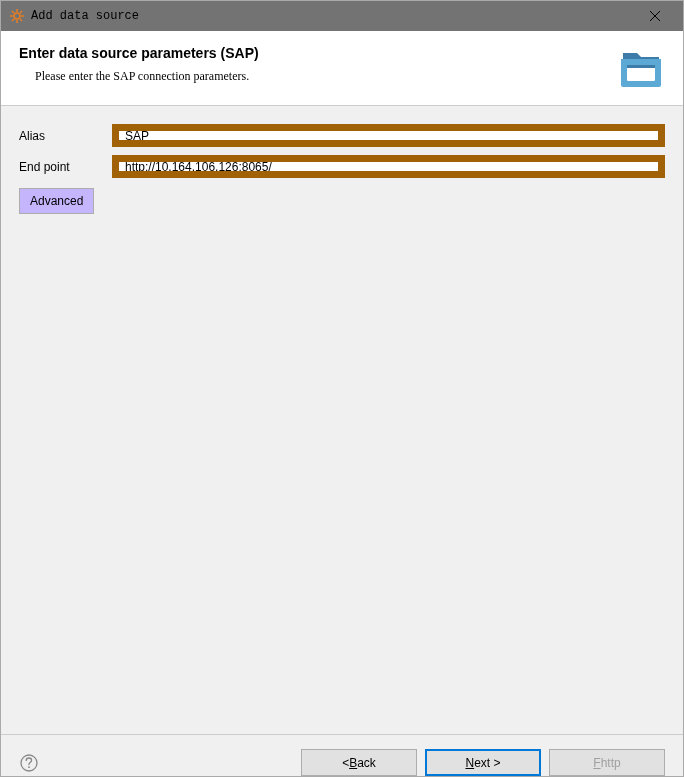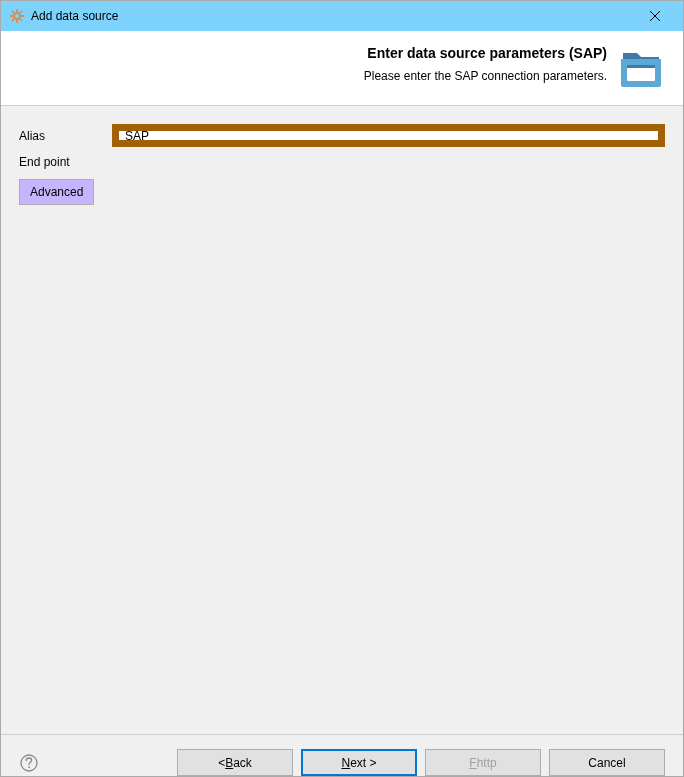--- a/index.html
+++ b/index.html
@@ -10,21 +10,22 @@
       width: 684px;
       height: 777px;
       overflow: hidden;
       border: 1px solid #aaa;
     }
     .titlebar {
       display: flex;
       align-items: center;
       height: 30px;
       padding: 0 8px;
-      background: #7dd3fc;
+      background: #737373;
+      font-family: Liberation Mono, monospace;
     }
     .titlebar-icon {
       width: 16px;
       height: 16px;
       margin-right: 6px;
       display: flex;
       align-items: center;
       justify-content: center;
     }
     .titlebar-title {
@@ -40,31 +41,32 @@
       justify-content: center;
       cursor: pointer;
     }
     .header {
       background: #fff;
       padding: 14px 18px 16px 18px;
       border-bottom: 1px solid #ccc;
       display: flex;
       align-items: flex-start;
     }
-    .header-text { flex: 1; text-align: right; }
+    .header-text { flex: 1; }
     .header-title {
       font-size: 14px;
       font-weight: bold;
       color: #000;
       margin-bottom: 8px;
     }
     .header-subtitle {
       font-size: 12px;
       color: #000;
-      margin-left: 0;
+      margin-left: 16px;
+      font-family: Liberation Serif, serif;
     }
     .header-icon {
       width: 48px;
       height: 44px;
       margin-left: 10px;
     }
     .content {
       background: #f0f0f0;
       height: 628px;
       padding: 18px;
@@ -178,20 +180,21 @@
   </div>
 </div>
 
 <div class="content">
   <div class="form-row">
     <label class="form-label">Alias</label>
     <input class="form-input" type="text" value="SAP" style="">
   </div>
   <div class="form-row">
     <label class="form-label">End point</label>
+    <input class="form-input" type="text" value="http://10.164.106.126:8065/" style="">
   </div>
   <button class="advanced-btn">Advanced</button>
 </div>
 
 <div class="footer">
   <div class="help-icon">
     <svg viewBox="0 0 18 18" width="18" height="18">
       <circle cx="9" cy="9" r="8" fill="none" stroke="#888" stroke-width="1.3"></circle>
       <path d="M6.2 6.5 Q6.2 4 9 4 Q11.6 4 11.6 6.3 Q11.6 7.8 9.8 8.8 Q9 9.4 9 10.6" fill="none" stroke="#888" stroke-width="1.3" stroke-linecap="round"></path>
       <circle cx="9" cy="13.2" r="0.9" fill="#888"></circle>
@@ -204,14 +207,13 @@
       <span>ack</span>
     </button>
   <button class="footer-btn default">
       <span class="mnemonic">N</span>
       <span>ext &gt;</span>
     </button>
   <button class="footer-btn disabled">
       <span class="mnemonic">F</span>
       <span>http</span>
     </button>
-  <button class="footer-btn">Cancel</button>
 </div>
 
 </body></html>

